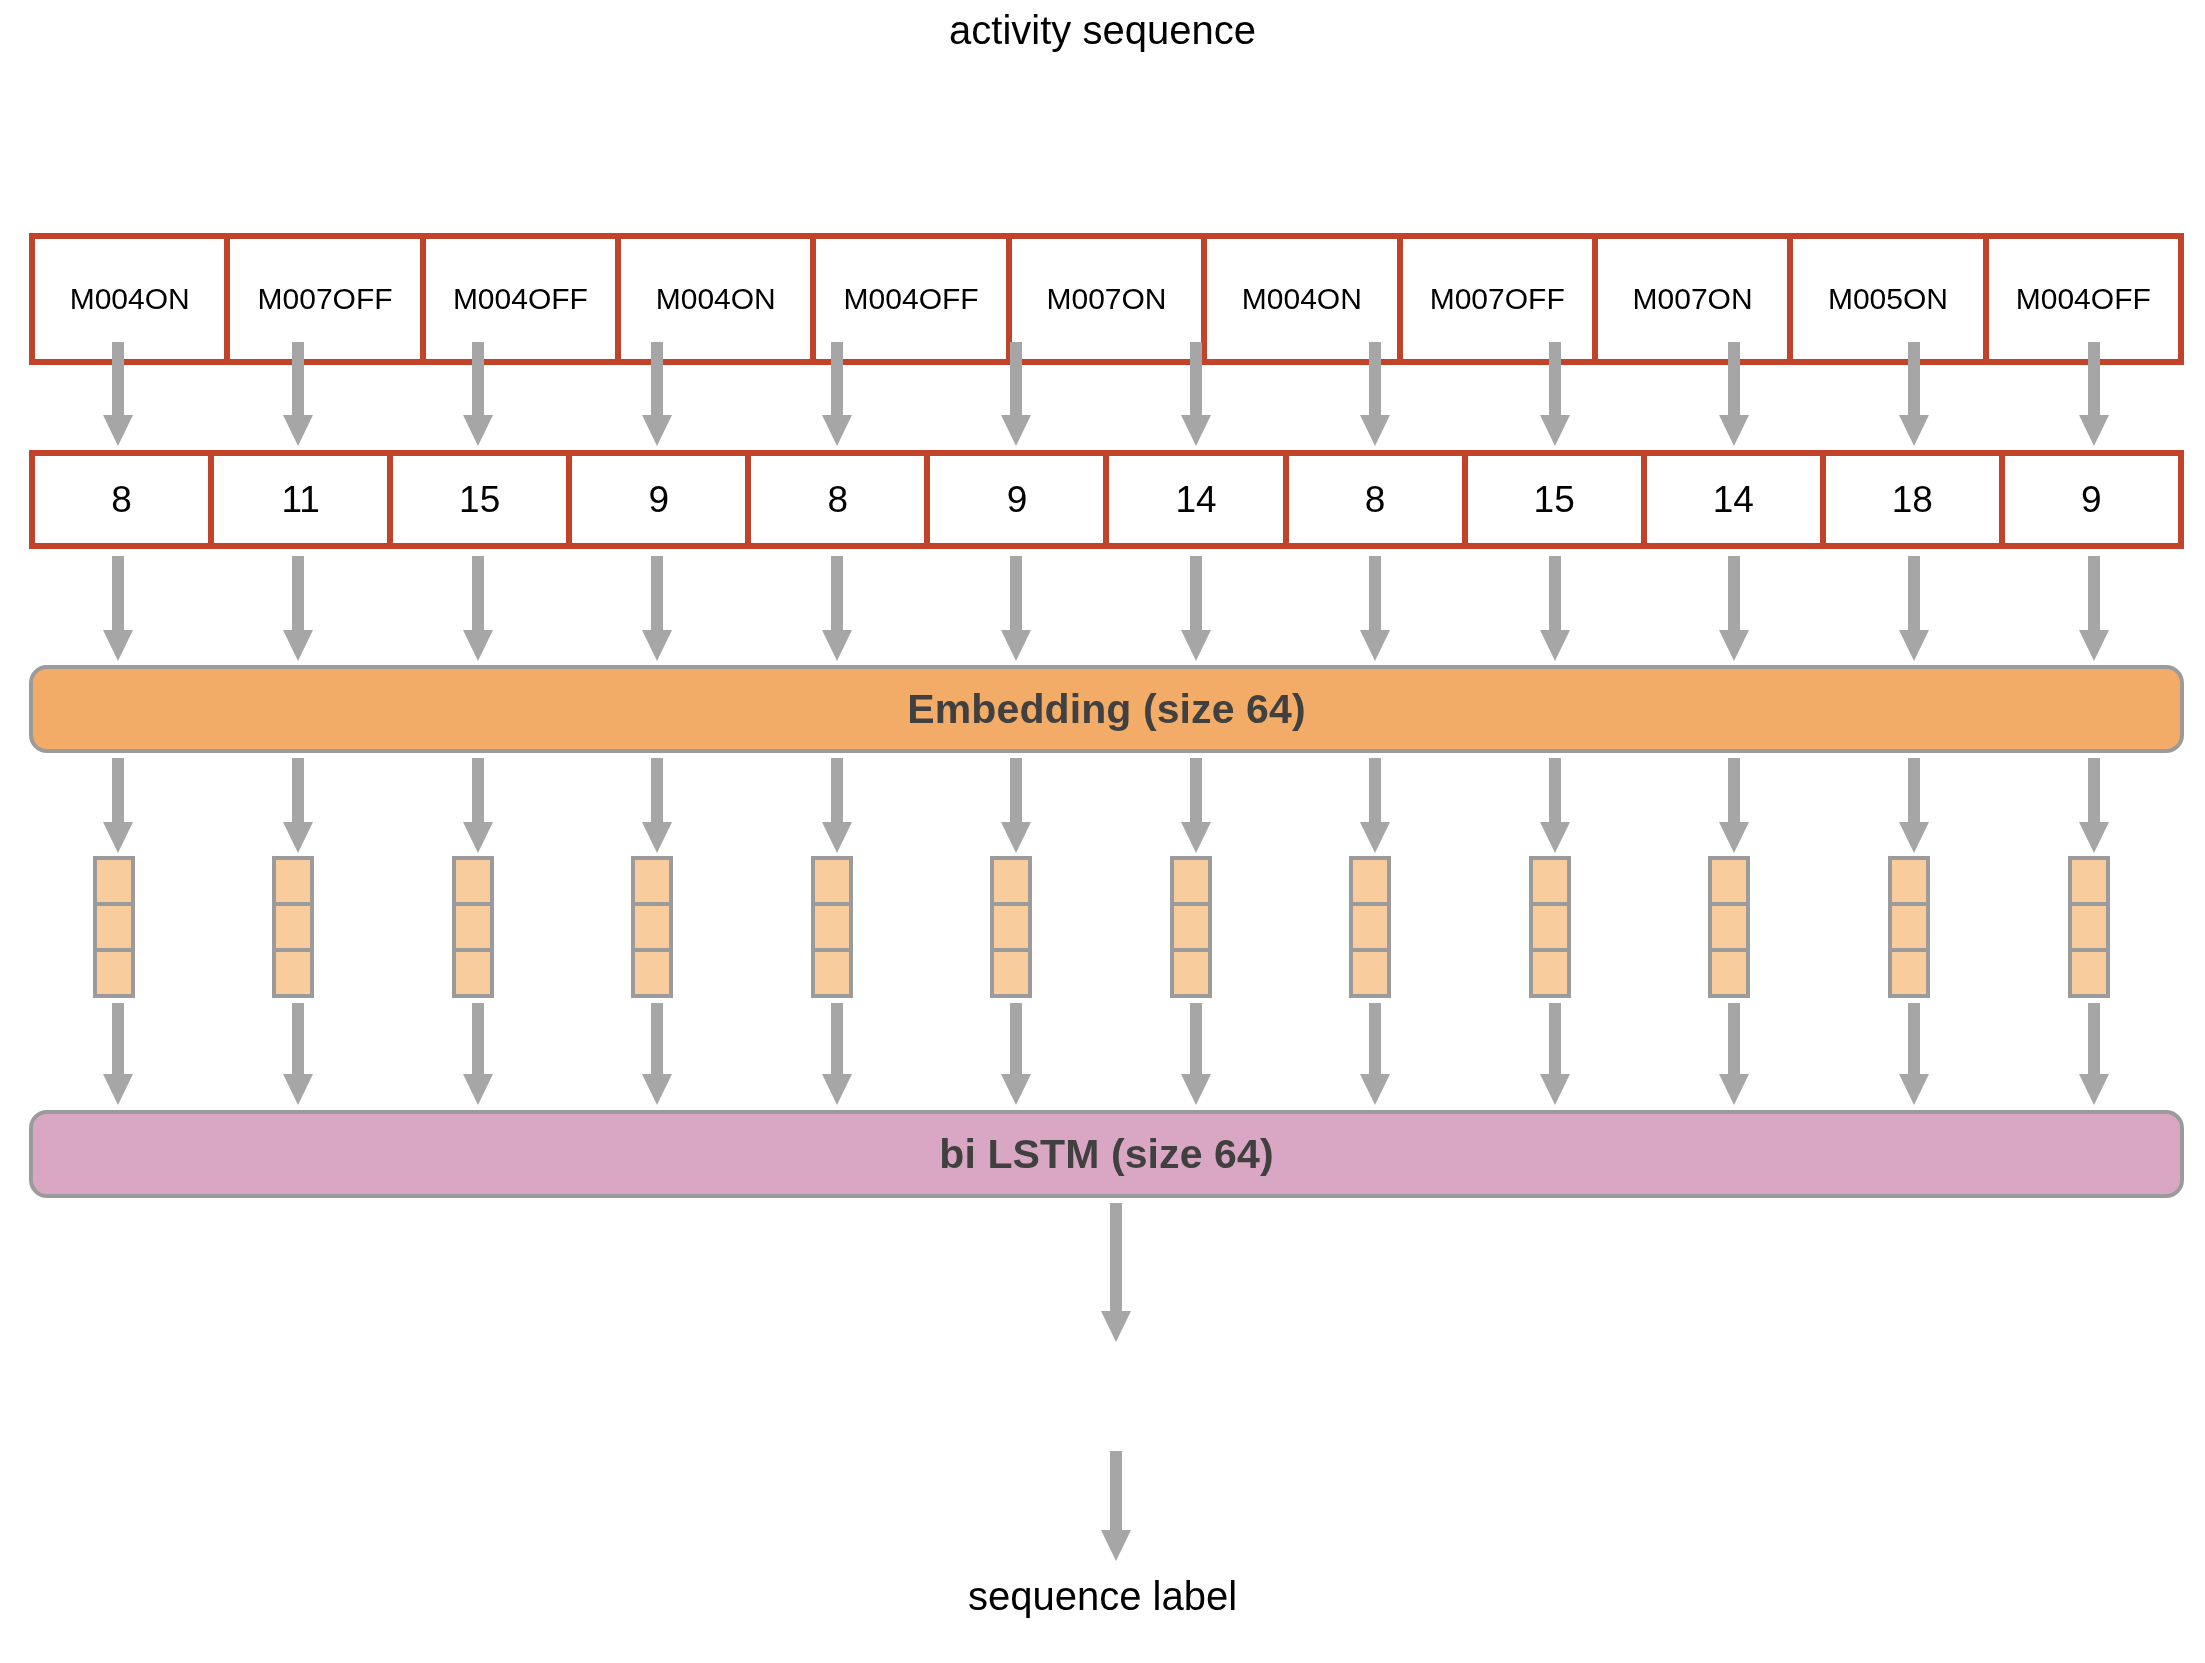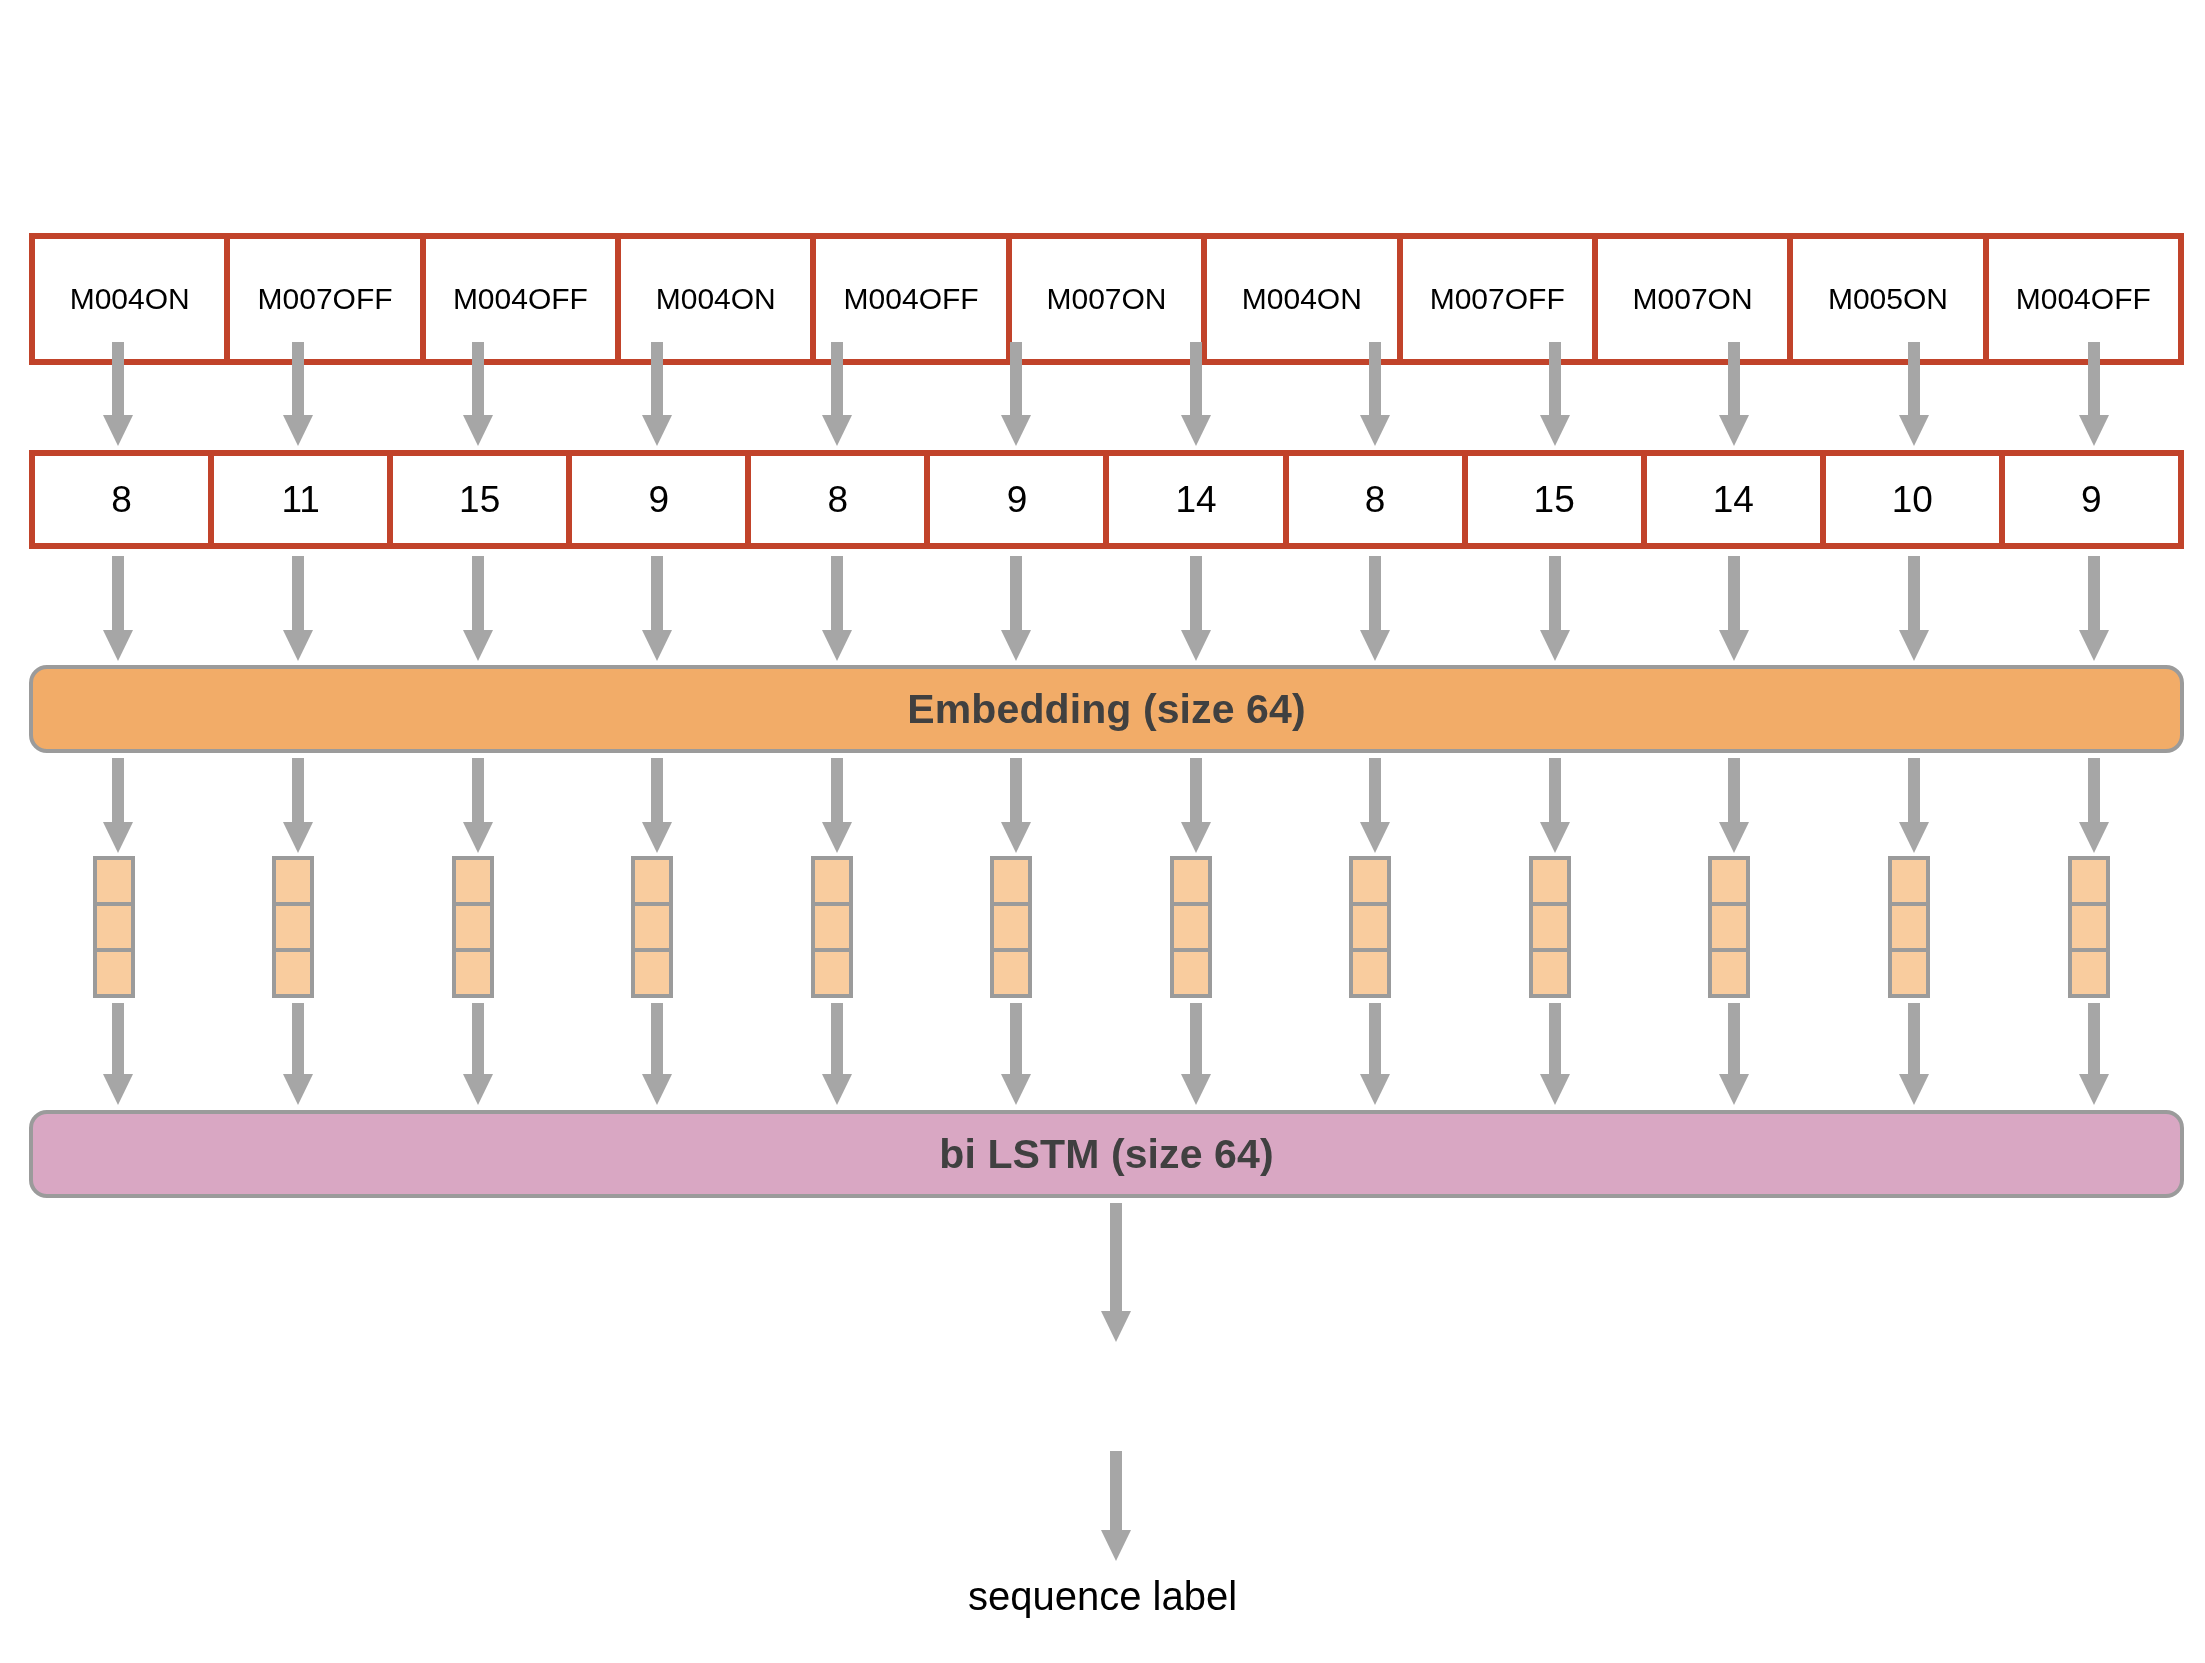--- a/index.html
+++ b/index.html
@@ -155,20 +155,21 @@
     border-bottom: 4.8px solid #9B9B9B;
     box-sizing: border-box;
   }
   .cell-stack .cell:last-child { border-bottom: 0; }
 </style>
 </head>
 <body>
 
 <div id="canvas">
 
+  <div class="caption" id="top-caption">activity sequence</div>
 
   <div class="token-row" id="row-activities">
       <div class="token-cell">M004ON</div>
       <div class="token-cell">M007OFF</div>
       <div class="token-cell">M004OFF</div>
       <div class="token-cell">M004ON</div>
       <div class="token-cell">M004OFF</div>
       <div class="token-cell">M007ON</div>
       <div class="token-cell">M004ON</div>
       <div class="token-cell">M007OFF</div>
@@ -181,21 +182,21 @@
       <div class="token-cell">8</div>
       <div class="token-cell">11</div>
       <div class="token-cell">15</div>
       <div class="token-cell">9</div>
       <div class="token-cell">8</div>
       <div class="token-cell">9</div>
       <div class="token-cell">14</div>
       <div class="token-cell">8</div>
       <div class="token-cell">15</div>
       <div class="token-cell">14</div>
-      <div class="token-cell">10</div>
+      <div class="token-cell">18</div>
       <div class="token-cell">9</div>
     </div>
 
   <div class="layer-bar" id="embedding-bar">Embedding (size 64)</div>
 
   <div class="layer-bar" id="lstm-bar">bi LSTM (size 64)</div>
 
 
   <div class="caption" id="bottom-caption">sequence label</div>
 

